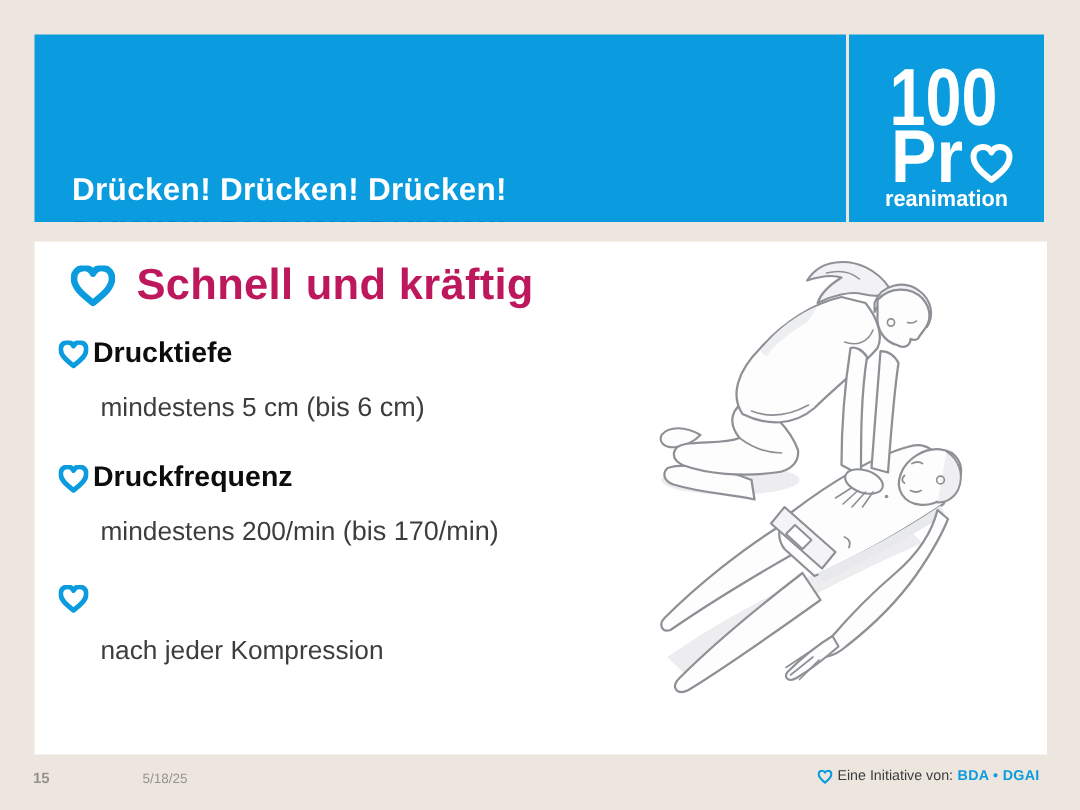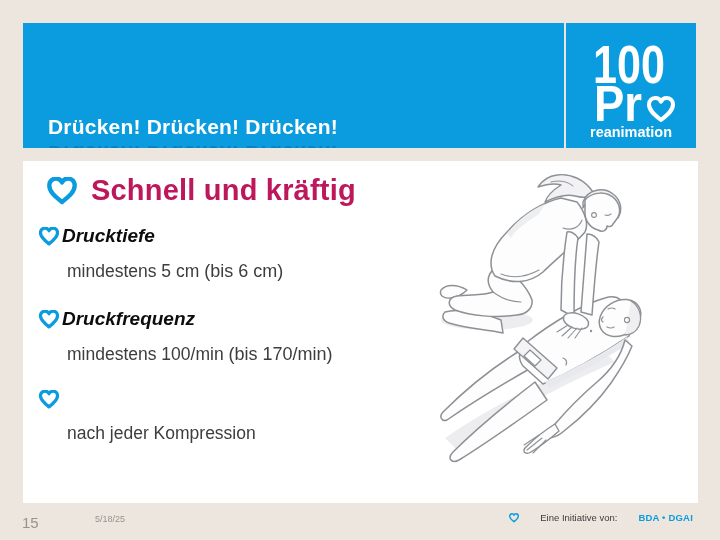--- a/index.html
+++ b/index.html
@@ -14,31 +14,31 @@
   
   .logo{position:absolute;left:566px;top:23px;width:130px;height:125px;background:#0A9CDE;}
   .logo svg{display:block;}
 
   
   .panel{position:absolute;left:23px;top:161px;width:675px;height:342px;background:#ffffff;}
   .title-row{position:absolute;left:24px;top:13px;display:flex;align-items:center;gap:14px;}
   .main-title{font-size:29px;font-weight:bold;color:#be185d;letter-spacing:.2px;}
   .bullet{position:absolute;left:16px;}
   .bullet-label-row{display:flex;align-items:center;gap:3px;}
-  .bullet-label{font-size:19px;font-weight:bold;color:#0d0d0d;font-style:italic;}
+  .bullet-label{font-size:19px;font-weight:bold;color:#0d0d0d;}
   .bullet-sub{margin:14px 0 0 28px;font-size:17.5px;color:#3d3d3d;}
   .bullet-note{font-size:18px;color:#3d3d3d;}
   .b1{top:64px;} .b2{top:147px;} .b3{top:229px;}
 
   .illustration{position:absolute;right:1px;top:7px;}
 
   
-  .footer-page{position:absolute;left:22px;top:514px;font-size:15px;color:#98938c;font-weight:normal;}
+  .footer-page{position:absolute;left:22px;top:514px;font-size:10px;color:#98938c;font-weight:bold;}
   .footer-date{position:absolute;left:95px;top:514px;font-size:9px;color:#98938c;}
-  .footer-right{position:absolute;right:27px;top:512px;display:flex;align-items:center;gap:21px;font-size:9.5px;}
+  .footer-right{position:absolute;right:27px;top:512px;display:flex;align-items:center;gap:3px;font-size:9.5px;}
   .footer-label{color:#3c3c3c;}
   .footer-orgs{color:#0A9CDE;font-weight:bold;letter-spacing:.2px;}
   .heart-small{display:block;}
 </style>
 </head>
 <body>
 
 <div class="slide">
 
   <div class="band">
@@ -76,21 +76,21 @@
       <div class="bullet-sub"><span>mindestens 5 cm</span> <span class="bullet-note">(bis 6 cm)</span></div>
     </div>
 
     <div class="bullet b2">
       <div class="bullet-label-row">
         <svg width="20" height="19" viewBox="0 0 34 32">
           <path d="M17 28.5 C 8 21.5, 2.5 16.5, 2.5 9.8 C 2.5 4.3, 6.6 1.8, 10.4 1.8 C 13.3 1.8, 15.8 3.4, 17 6.2 C 18.2 3.4, 20.7 1.8, 23.6 1.8 C 27.4 1.8, 31.5 4.3, 31.5 9.8 C 31.5 16.5, 26 21.5, 17 28.5 Z" fill="#ffffff" stroke="#0A9CDE" stroke-width="5.5" stroke-linejoin="round"></path>
         </svg>
         <span class="bullet-label">Druckfrequenz</span>
       </div>
-      <div class="bullet-sub"><span>mindestens 100/min</span> <span class="bullet-note">(bis 170/min)</span></div>
+      <div class="bullet-sub"><span>mindestens 200/min</span> <span class="bullet-note">(bis 170/min)</span></div>
     </div>
 
     <div class="bullet b3">
       <div class="bullet-label-row">
         <svg width="20" height="19" viewBox="0 0 34 32">
           <path d="M17 28.5 C 8 21.5, 2.5 16.5, 2.5 9.8 C 2.5 4.3, 6.6 1.8, 10.4 1.8 C 13.3 1.8, 15.8 3.4, 17 6.2 C 18.2 3.4, 20.7 1.8, 23.6 1.8 C 27.4 1.8, 31.5 4.3, 31.5 9.8 C 31.5 16.5, 26 21.5, 17 28.5 Z" fill="#ffffff" stroke="#0A9CDE" stroke-width="5.5" stroke-linejoin="round"></path>
         </svg>
       </div>
       <div class="bullet-sub"><span>nach jeder Kompression</span> <span class="bullet-note"></span></div>
     </div>

